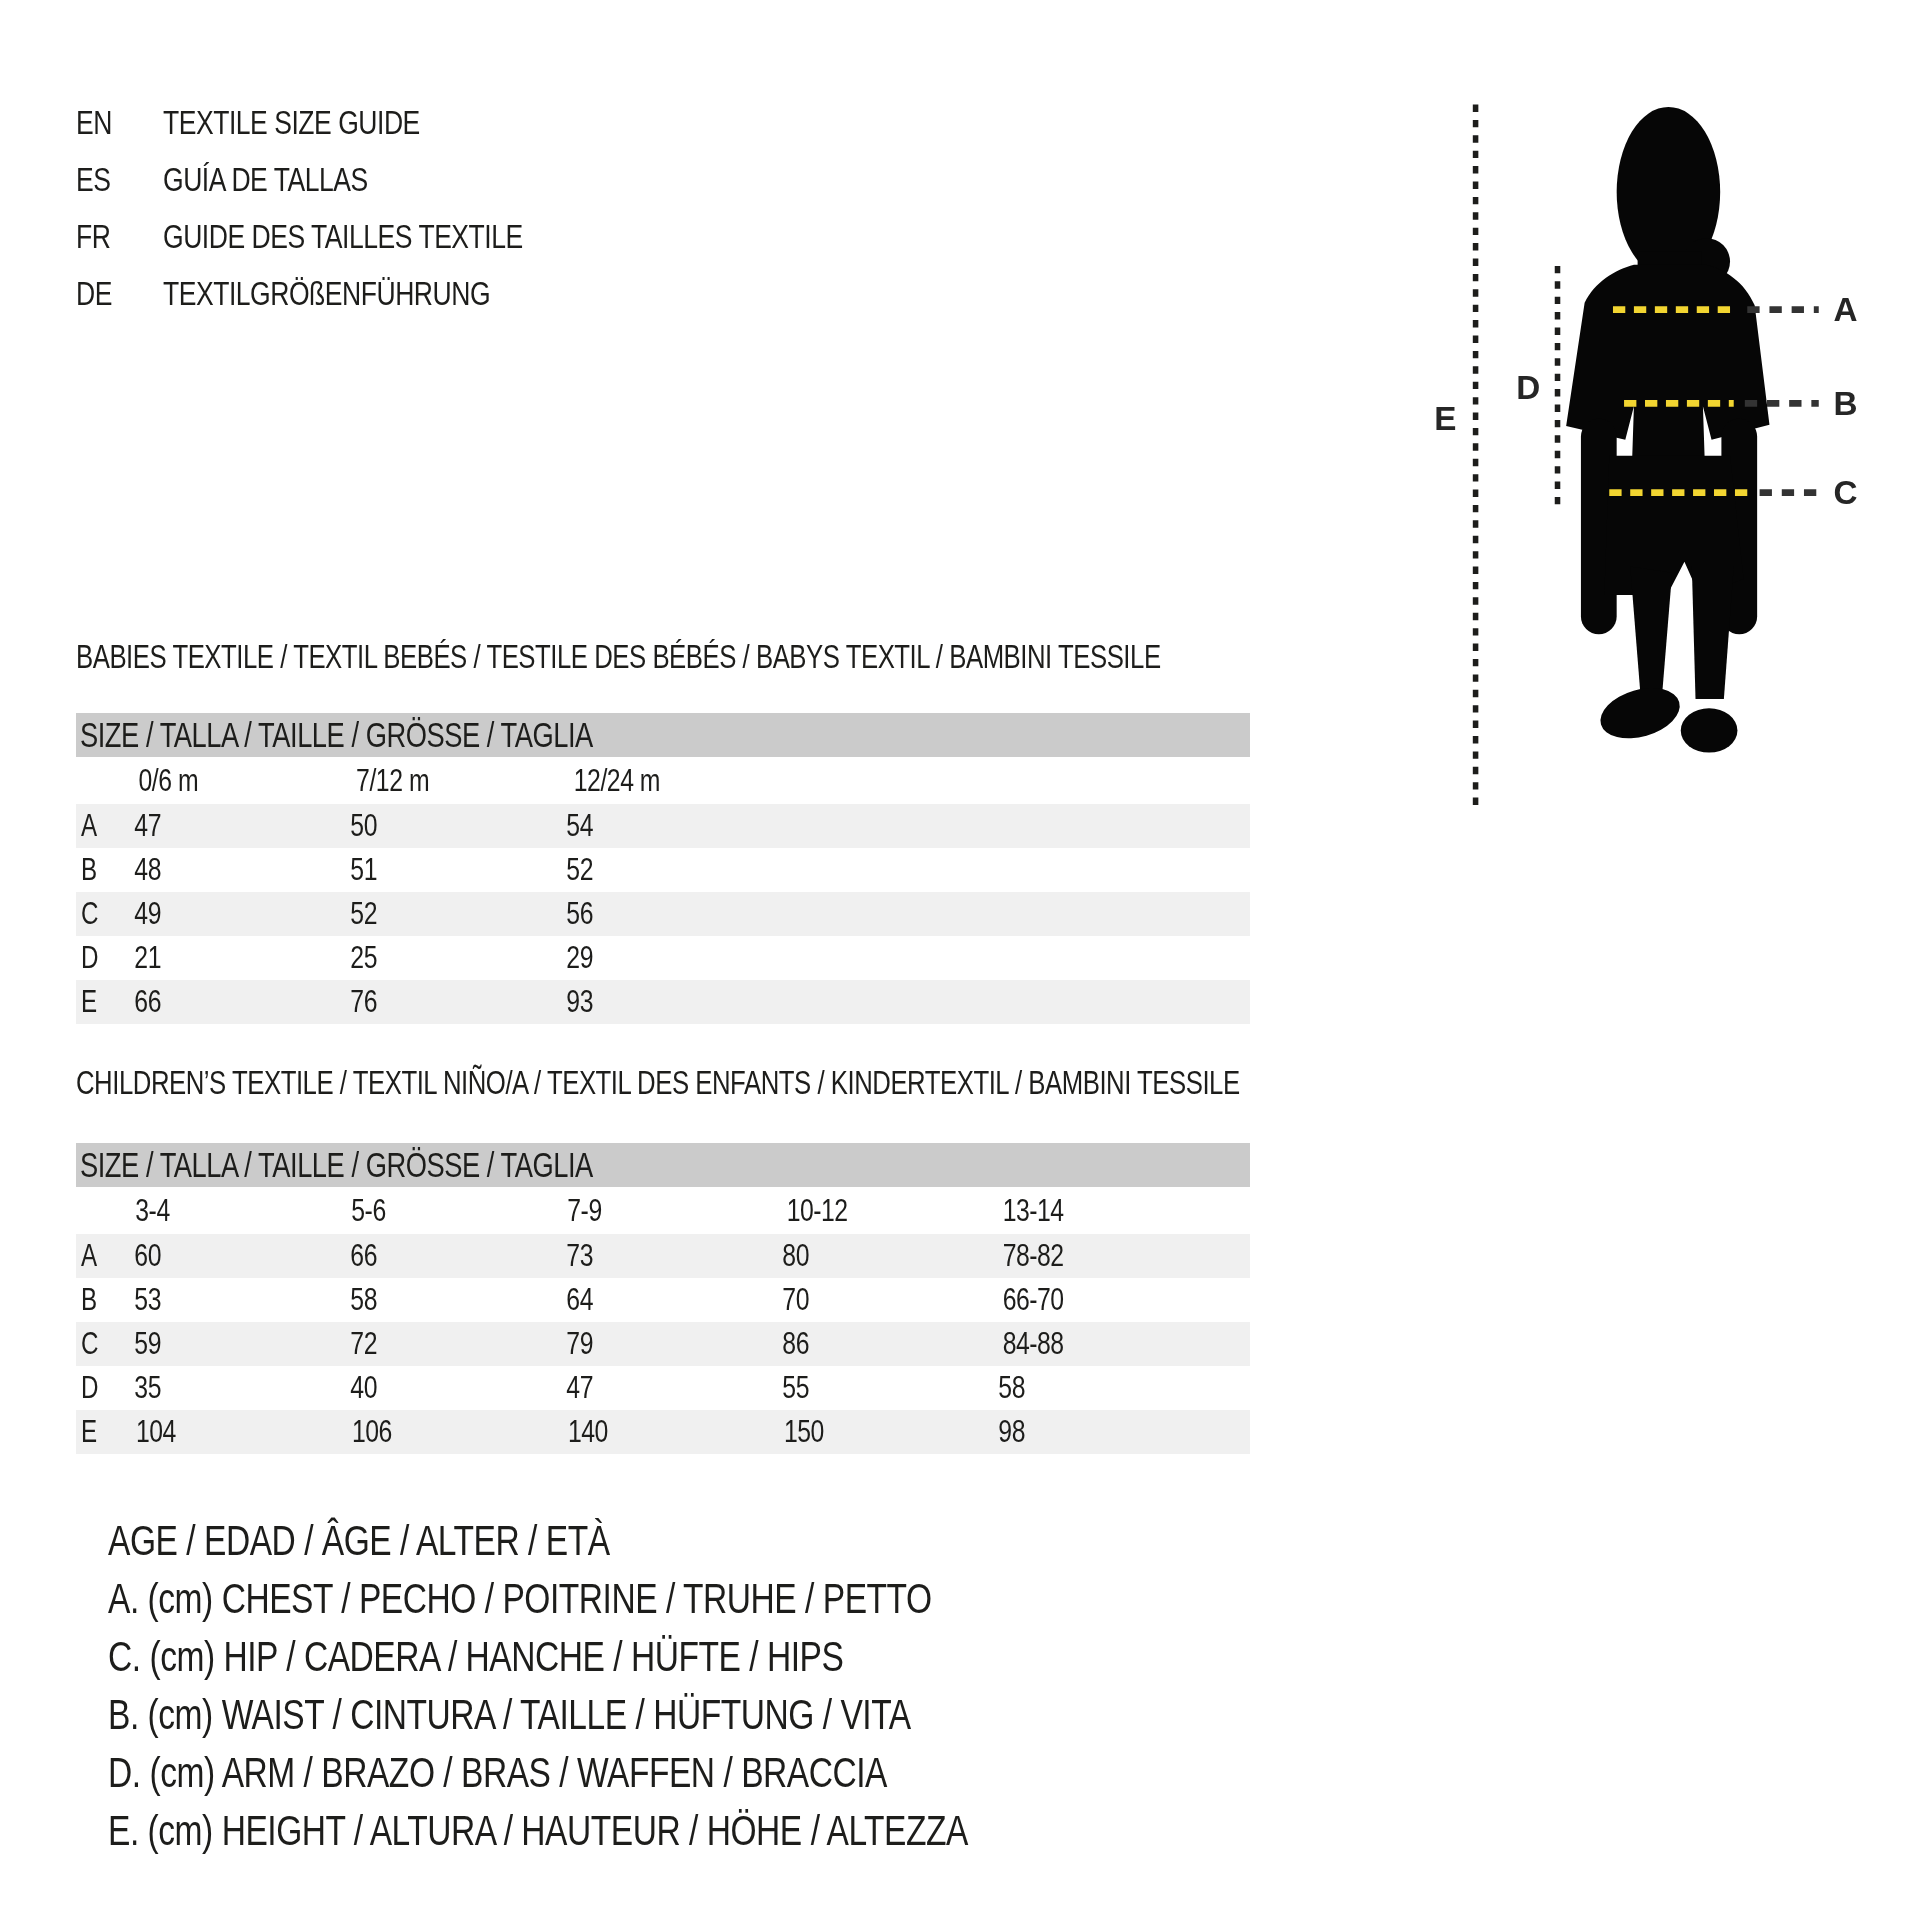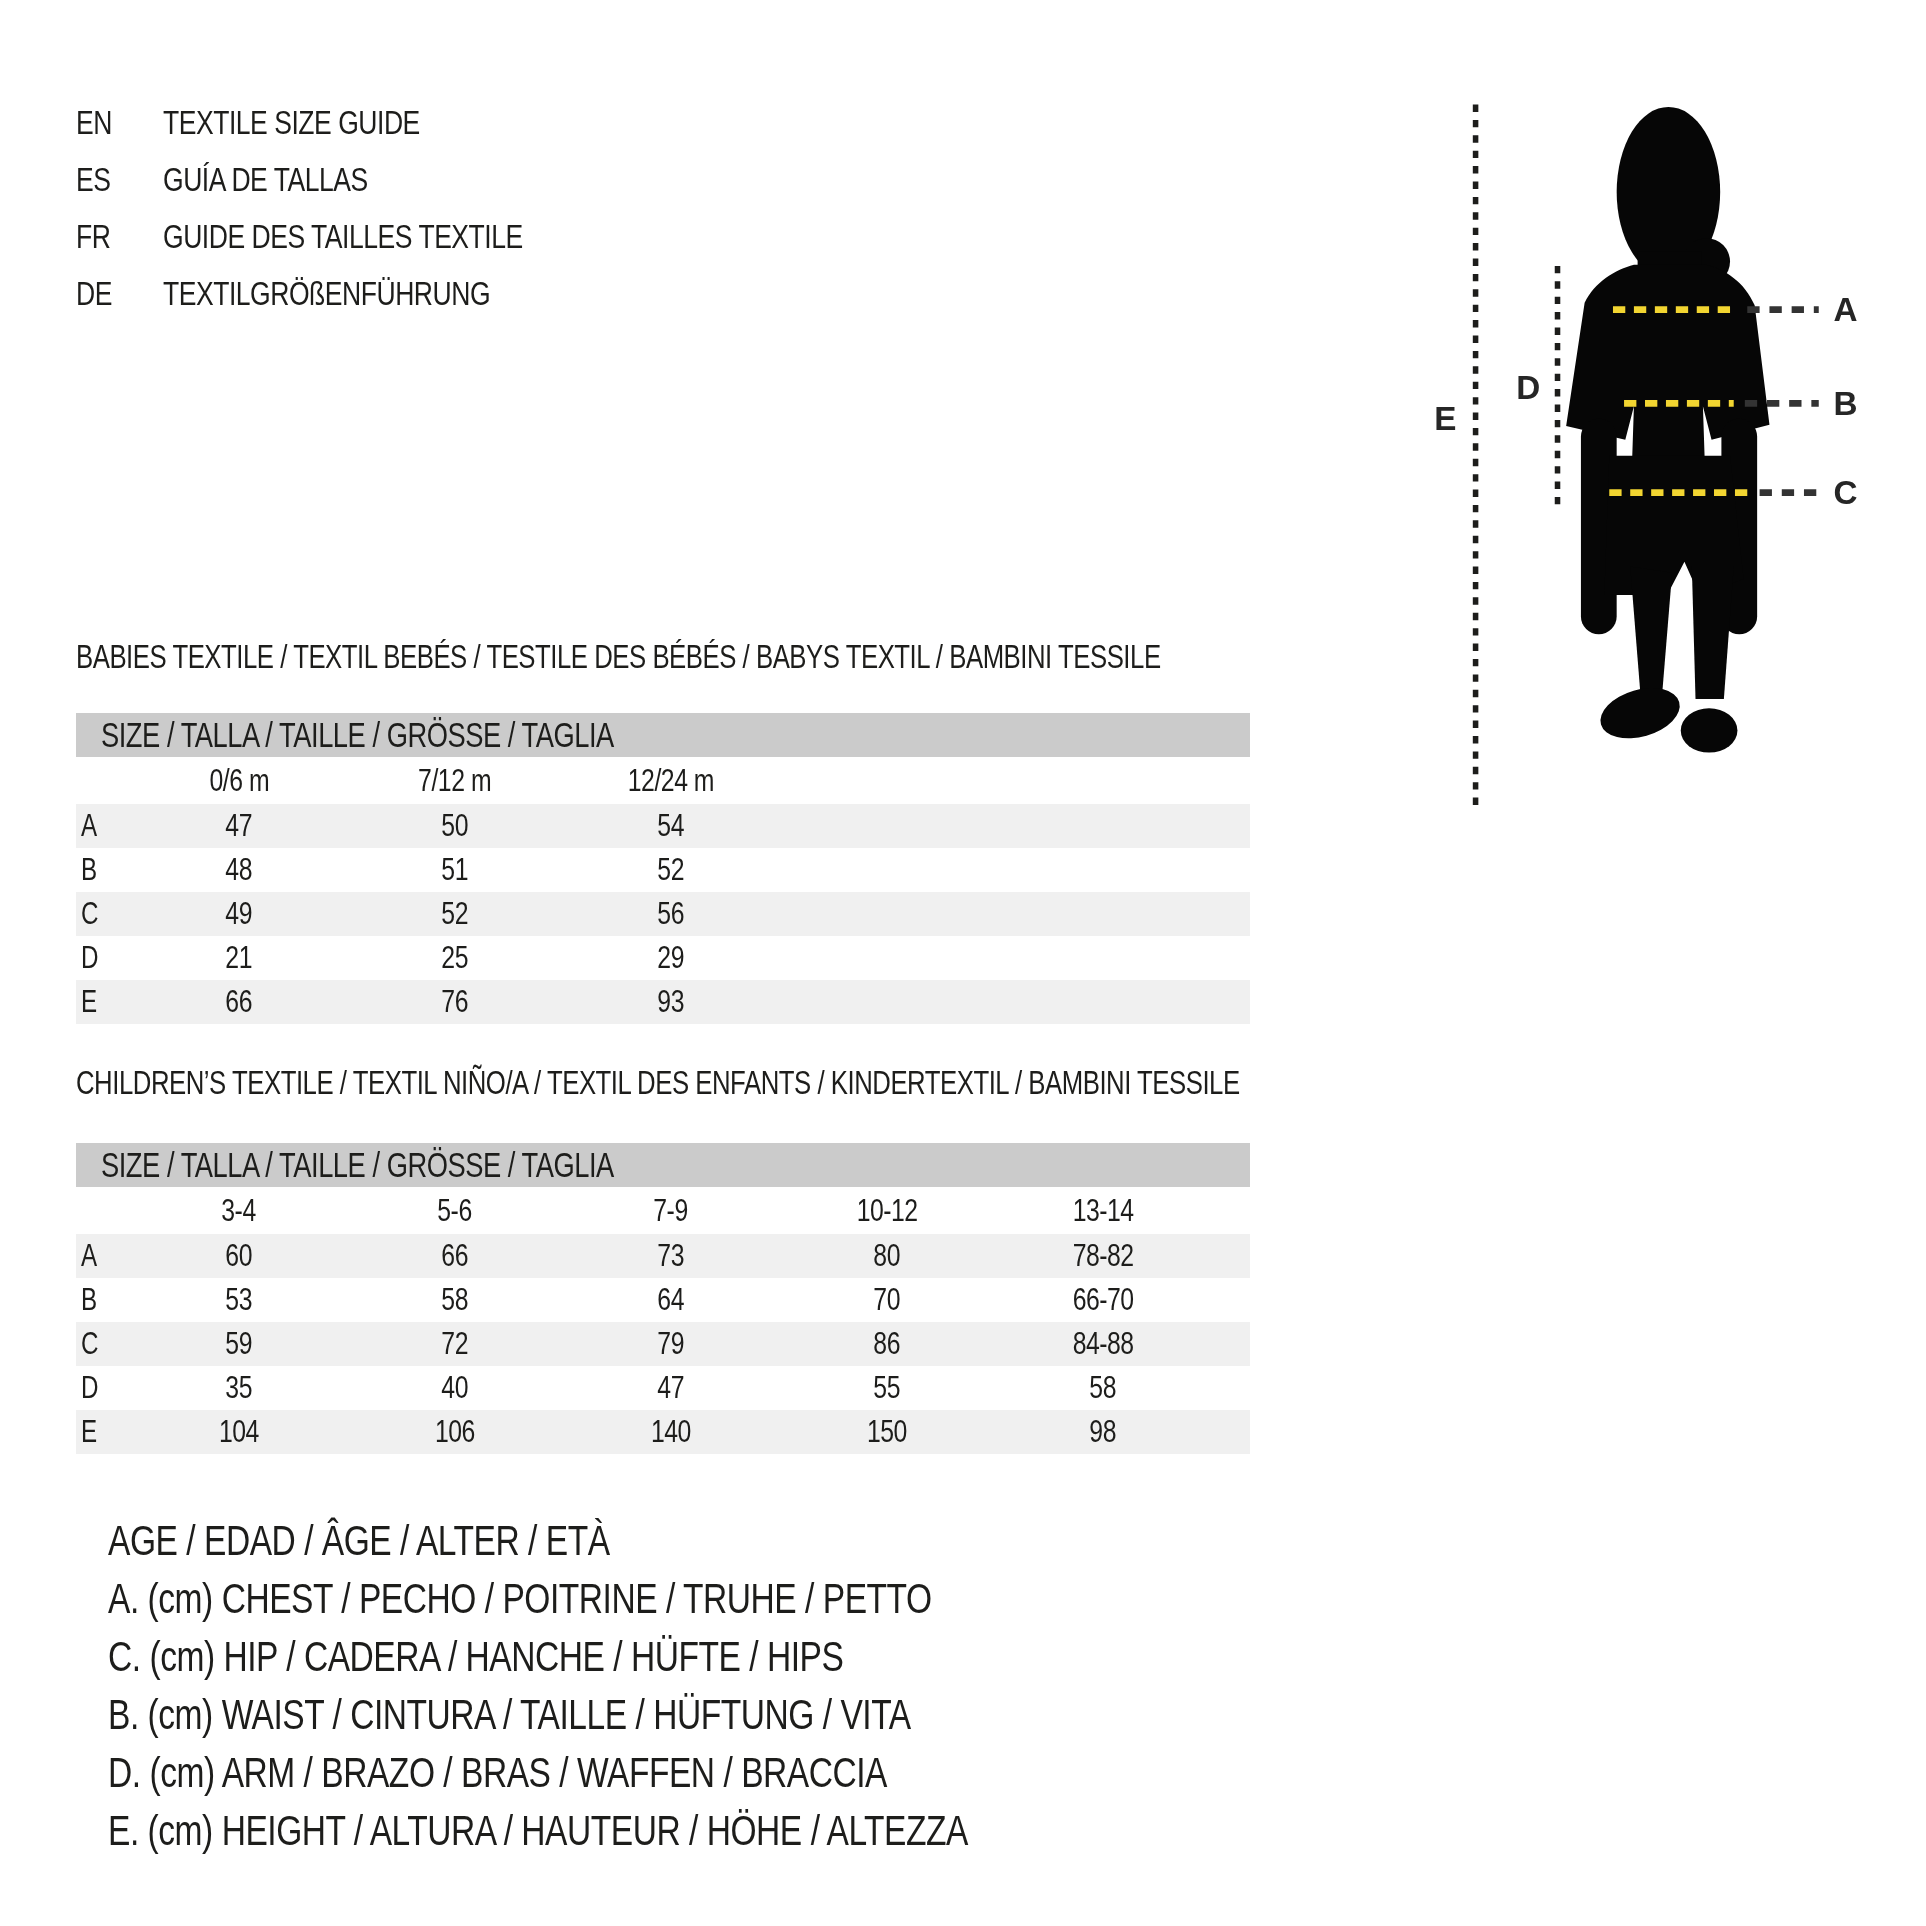--- a/index.html
+++ b/index.html
@@ -65,35 +65,35 @@
     white-space: nowrap;
   }
   .section-babies .sizetable   { margin-top: 35px; }
   .section-children .sizetable { margin-top: 39px; }
 
   .thead {
     height: 44px;
     background: #cbcbcb;
     display: flex;
     align-items: center;
-    padding-left: 25px;
+    padding-left: 4px;
     box-sizing: border-box;
     font-size: 35px;
   }
   .trow {
     display: grid;
     align-items: center;
     font-size: 31px;
   }
   .babies-grid   { grid-template-columns: 55px 216px 216px 216px 1fr; }
   .children-grid { grid-template-columns: 55px 216px 216px 216px 216px 216px 1fr; }
   .cols-row { height: 47px; }
   .data-row { height: 44px; }
   .data-row.stripe { background: #f0f0f0; }
-  .cell { text-align: center; }
+  .cell { text-align: left; }
   .cell.rowlabel { text-align: left; padding-left: 5px; }
 
   
   .legend {
     position: absolute;
     left: 76px;
     top: 1511px;
     font-size: 43px;
     margin-left: 32px;
   }

